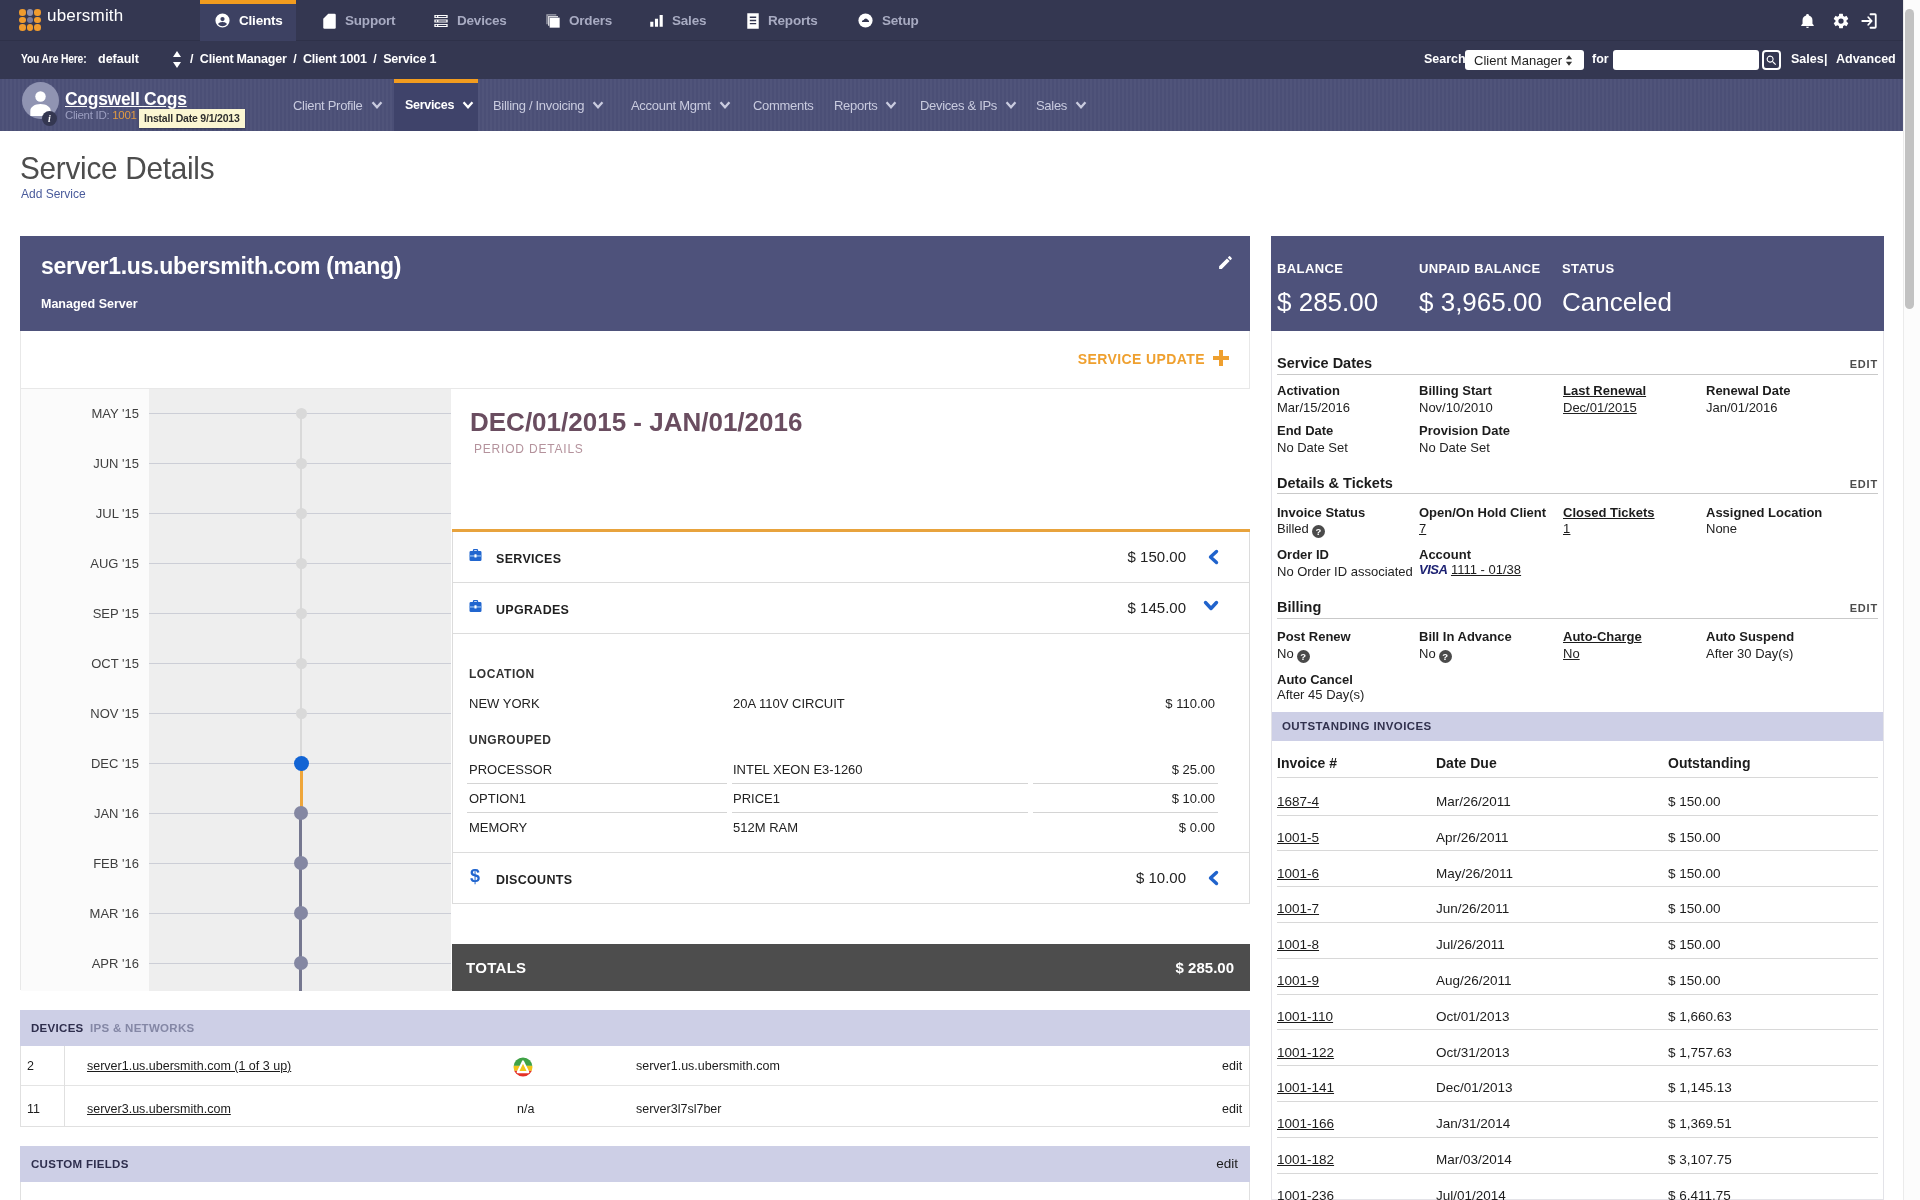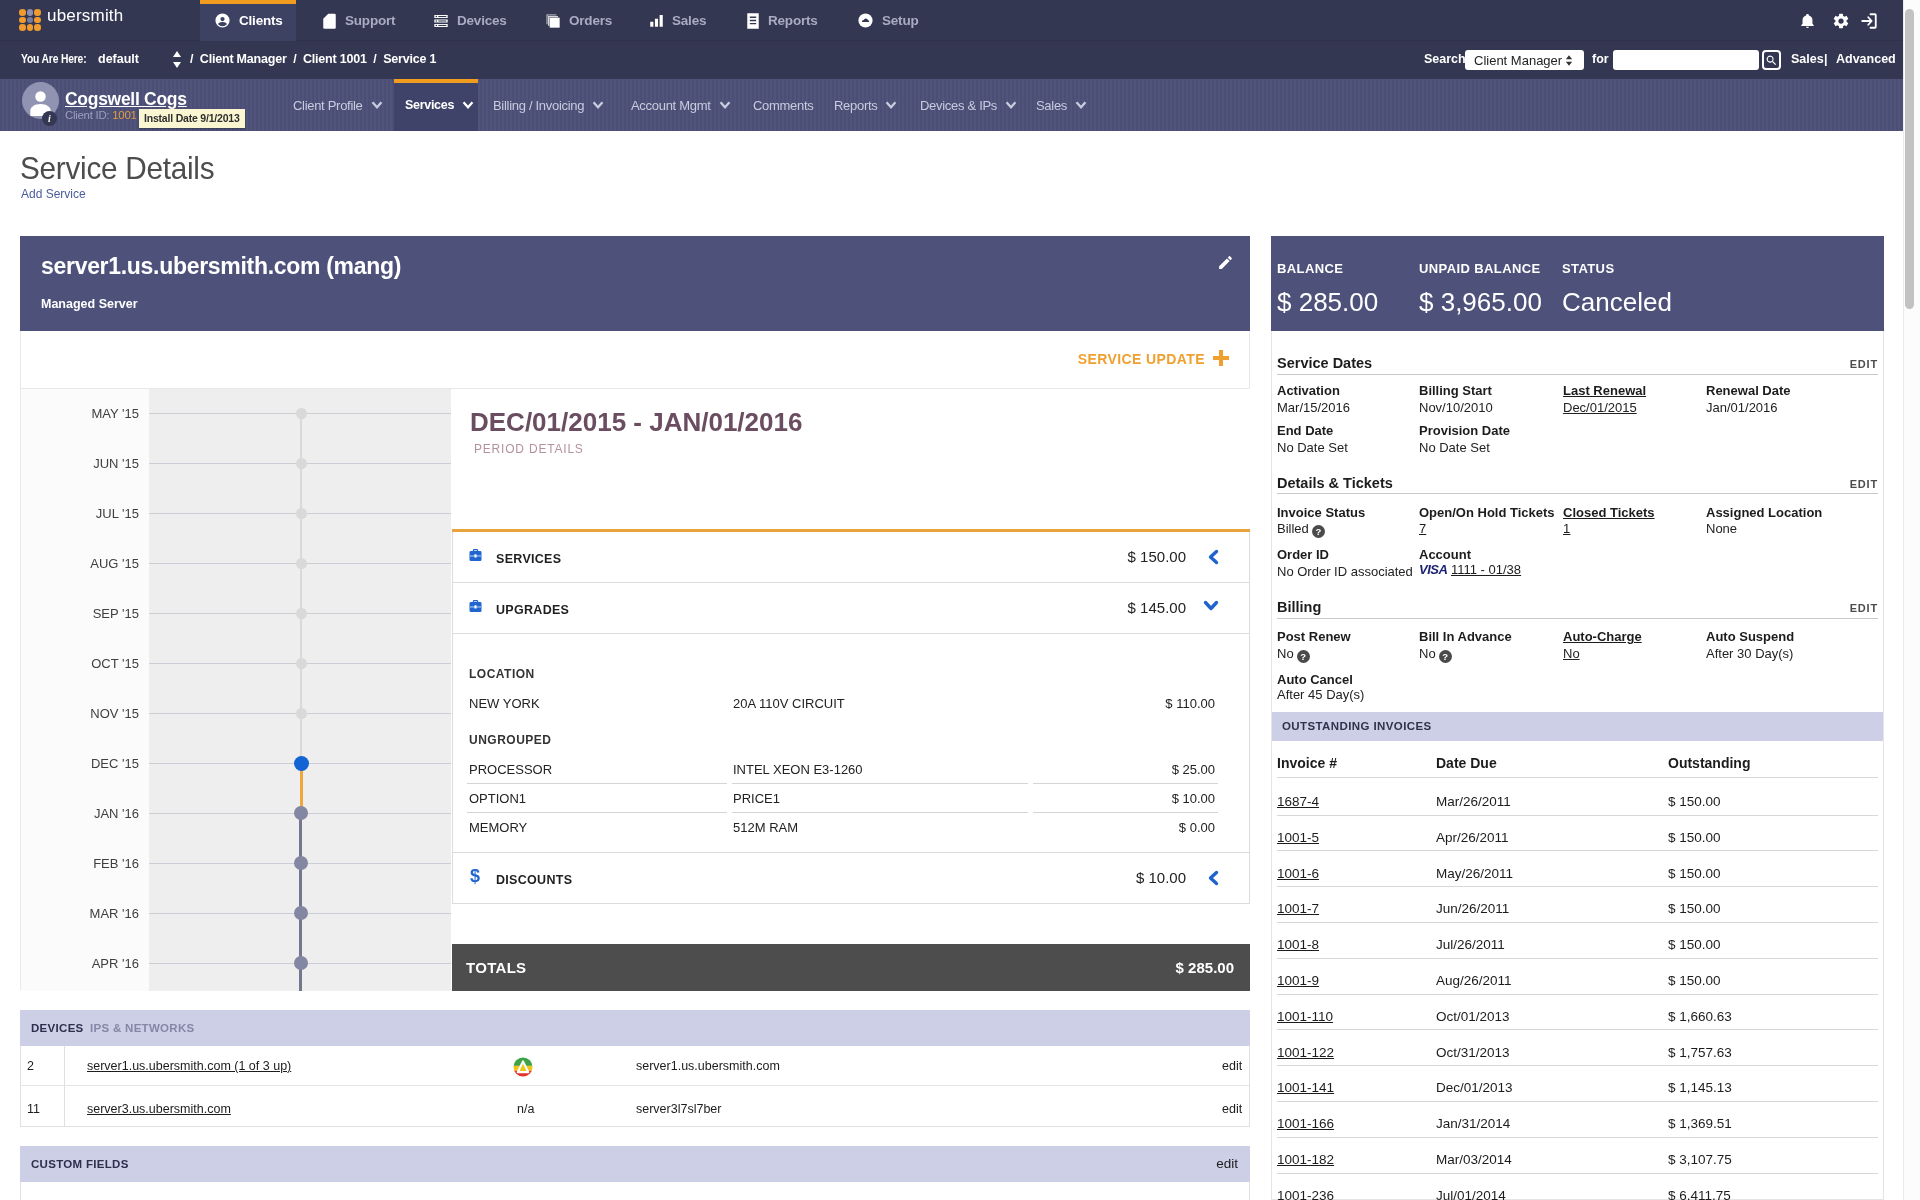--- a/index.html
+++ b/index.html
@@ -428,21 +428,21 @@
     <div class="rval rc4" style="top:69px;">Jan/01/2016</div>
     <div class="rlab rc1" style="top:92px;">End Date</div>
     <div class="rlab rc2" style="top:92px;">Provision Date</div>
     <div class="rval rc1" style="top:109px;">No Date Set</div>
     <div class="rval rc2" style="top:109px;">No Date Set</div>
 
     <div class="rsec" style="top:144px;">Details &amp; Tickets</div>
     <div class="redit" style="top:147px;">EDIT</div>
     <div class="rhr" style="top:162px;"></div>
     <div class="rlab rc1" style="top:174px;">Invoice Status</div>
-    <div class="rlab rc2" style="top:174px;">Open/On Hold Tickets</div>
+    <div class="rlab rc2" style="top:174px;">Open/On Hold Client</div>
     <div class="rlab rc3" style="top:174px;">Closed Tickets</div>
     <div class="rlab rc4" style="top:174px;">Assigned Location</div>
     <div class="rval rc1" style="top:190px;">Billed<span class="qmark">?</span></div>
     <div class="rval rc2" style="top:190px;"><a class="dk" href="#">7</a></div>
     <div class="rval rc3" style="top:190px;"><a class="dk" href="#">1</a></div>
     <div class="rval rc4" style="top:190px;">None</div>
     <div class="rlab rc1" style="top:216px;">Order ID</div>
     <div class="rlab rc2" style="top:216px;">Account</div>
     <div class="rval rc1" style="top:233px;">No Order ID associated</div>
     <div class="rval rc2" style="top:231px;"><i style="font-weight:bold;color:#1a1f71;font-size:13px;letter-spacing:-0.5px;">VISA</i> <a class="dk" href="#">1111 - 01/38</a></div>

